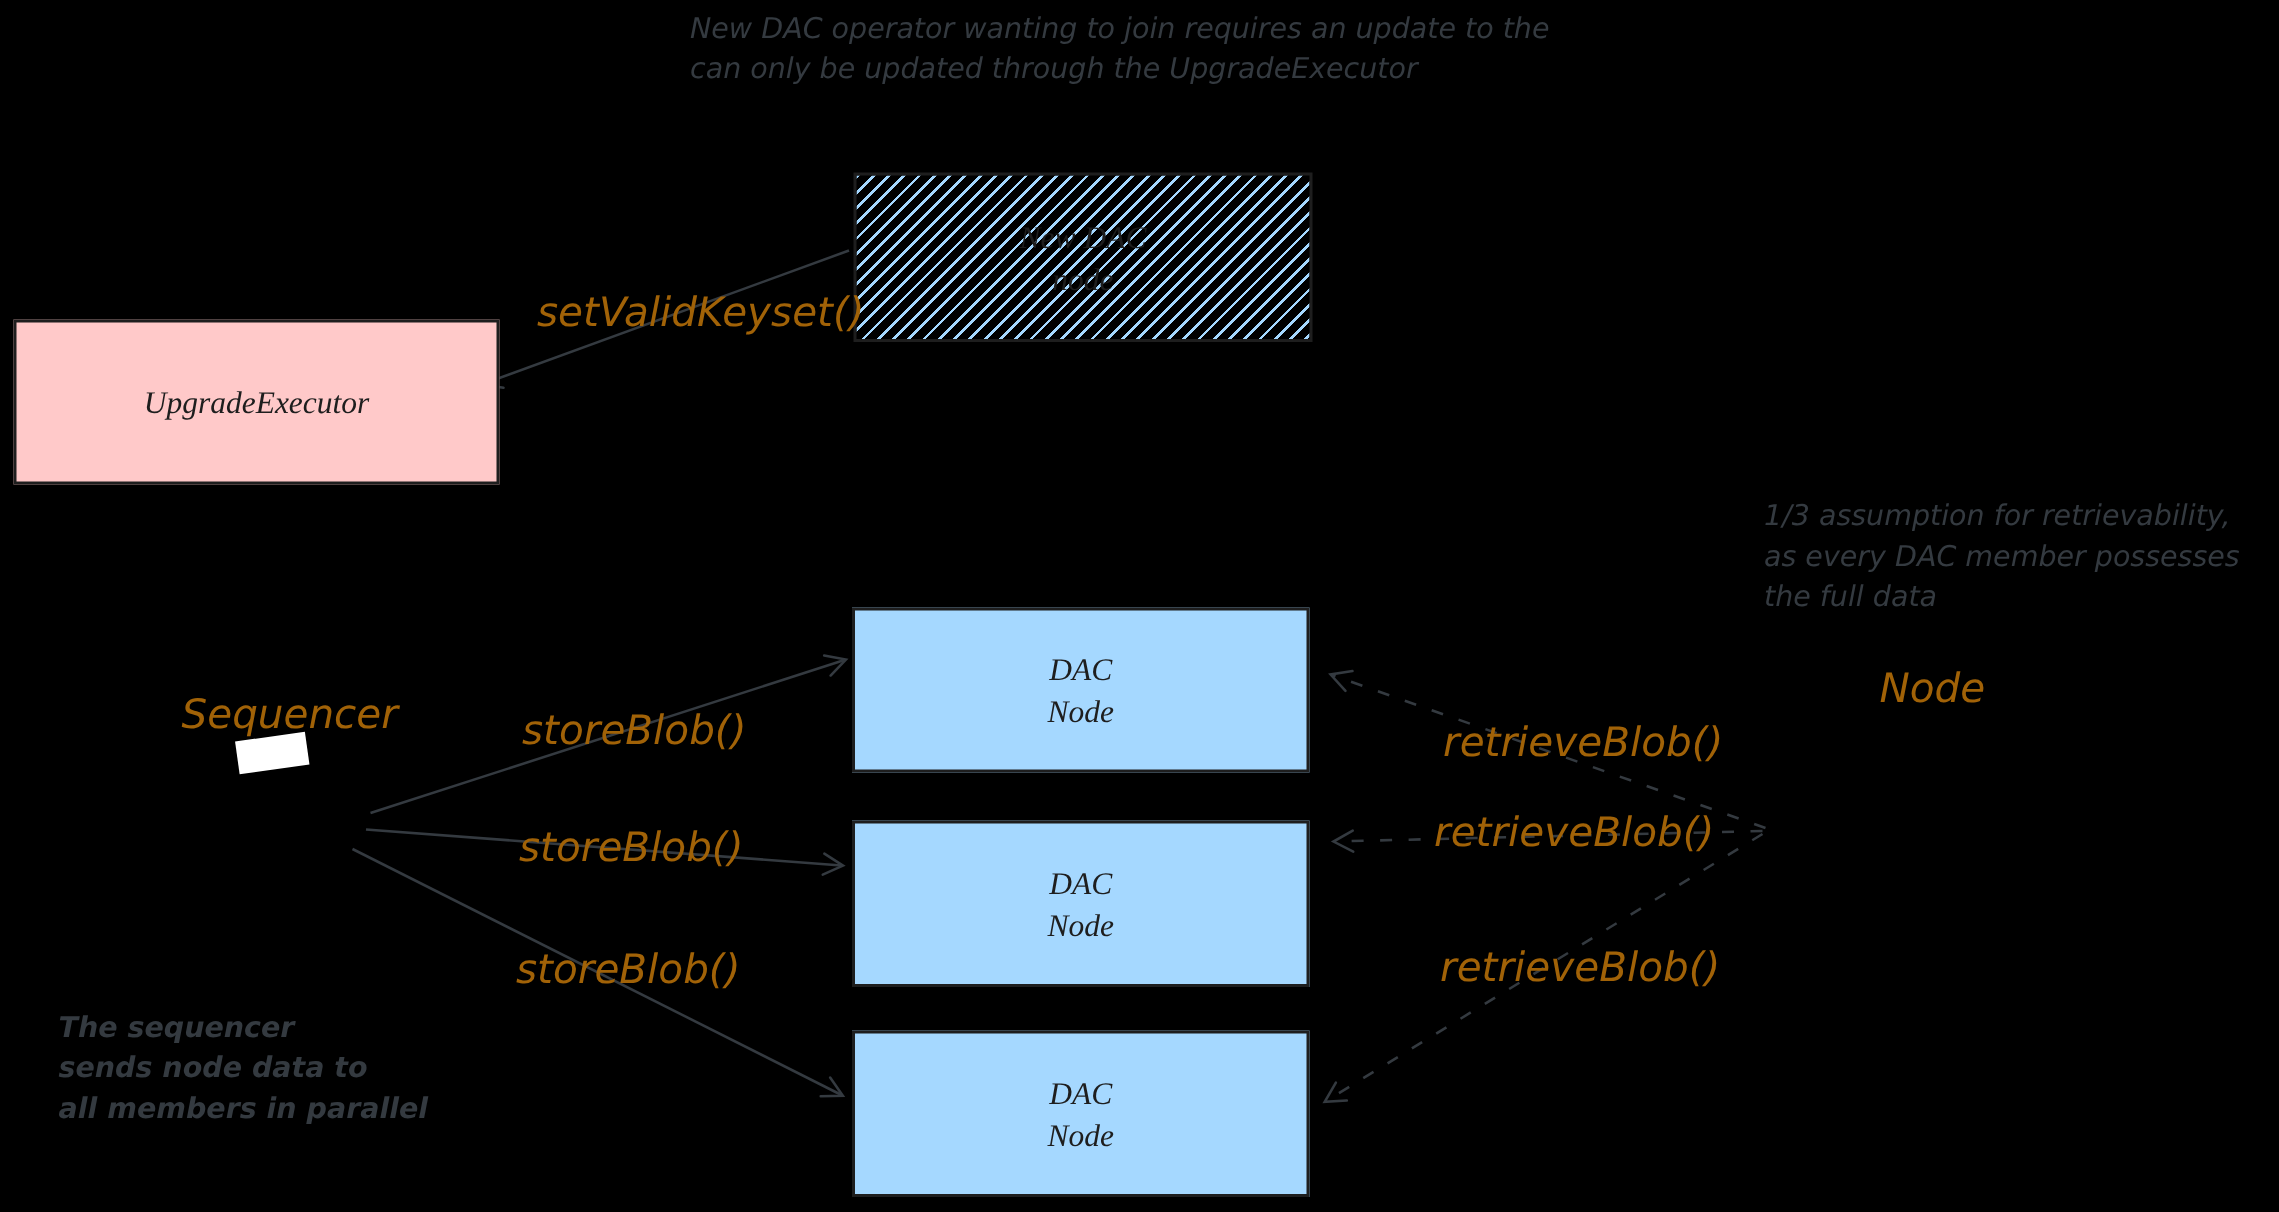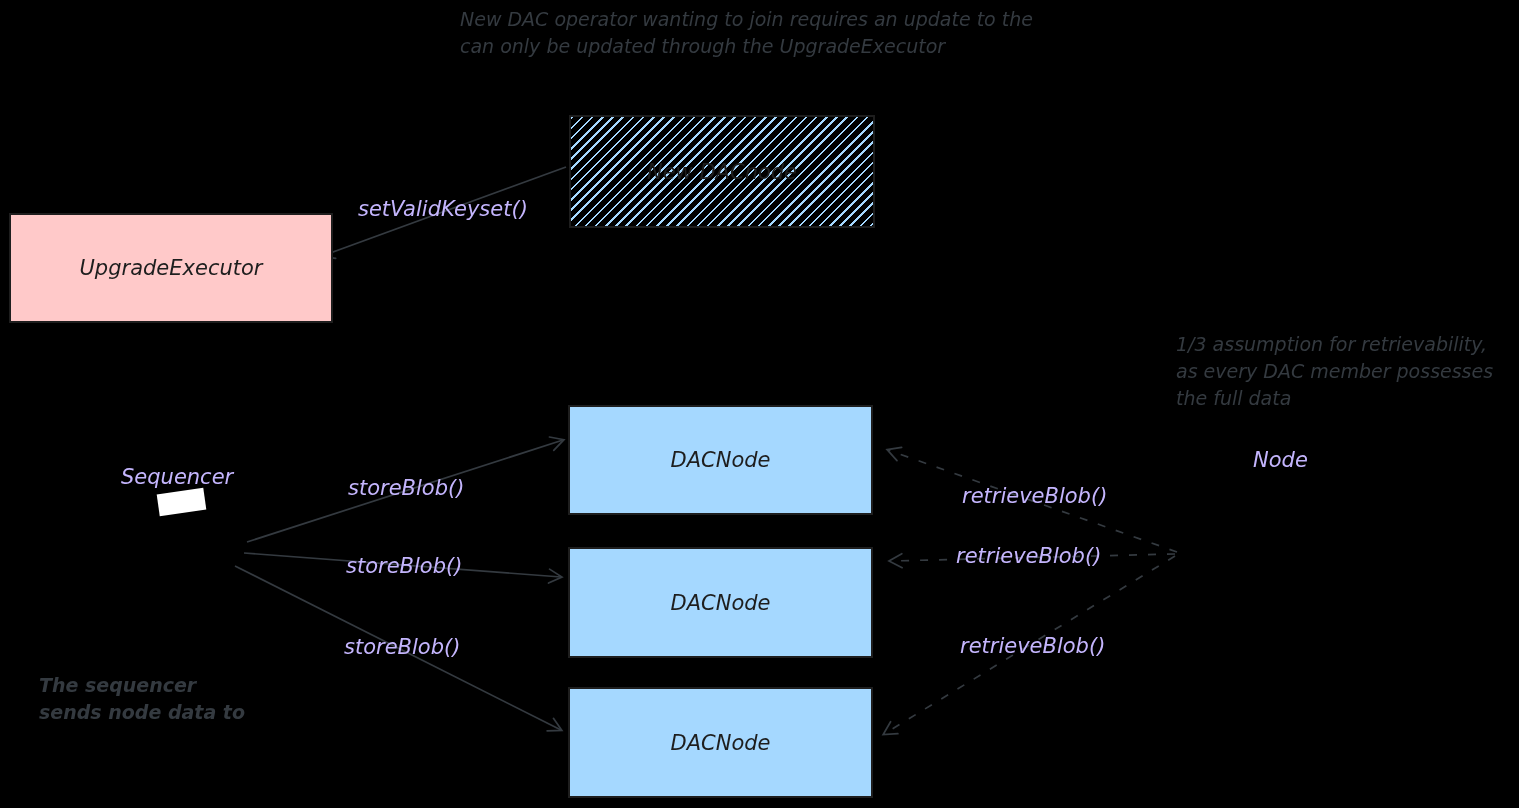--- a/index.html
+++ b/index.html
@@ -19,37 +19,38 @@
   }
   .note {
     position: absolute;
     color: #343a40;
     font-size: 19px;
     line-height: 27px;
     white-space: nowrap;
   }
   .lbl {
     position: absolute;
-    color: #c4b5fd;
-    font-size: 21px;
+    color: #a16207;
+    font-size: 27px;
     line-height: 24px;
     white-space: nowrap;
   }
   .box {
     position: absolute;
     box-sizing: border-box;
     border: 2px solid #1e1e1e;
     display: flex;
-    flex-direction: row;
+    flex-direction: column;
     align-items: center;
     justify-content: center;
     text-align: center;
     color: #1e1e1e;
     font-size: 21px;
     line-height: 28px;
+    font-family: Liberation Serif, serif;
   }
   .box-hatched {
     left: 569px; top: 115px; width: 306px; height: 113px;
     background: repeating-linear-gradient(135deg,
       #a5d8ff 0px, #a5d8ff 1.8px,
       transparent 1.8px, transparent 7.2px);
   }
   .box-upgrade { left: 9px;  top: 213px; width: 324px; height: 110px; background: #ffc9c9; }
   .box-dac1    { left: 568px; top: 405px; width: 305px; height: 110px; background: #a5d8ff; }
   .box-dac2    { left: 568px; top: 547px; width: 305px; height: 111px; background: #a5d8ff; }
@@ -101,20 +102,21 @@
 
   <div class="note note-assumption">
     <div>1/3 assumption for retrievability,</div>
     <div>as every DAC member possesses</div>
     <div>the full data</div>
   </div>
 
   <div class="note note-sequencer">
     <div>The sequencer</div>
     <div>sends node data to</div>
+    <div>all members in parallel</div>
   </div>
 
   <div class="box box-hatched">
     <span>New DAC</span>
     <span>node</span>
   </div>
 
   <div class="box box-upgrade">
     <span>UpgradeExecutor</span>
   </div>

